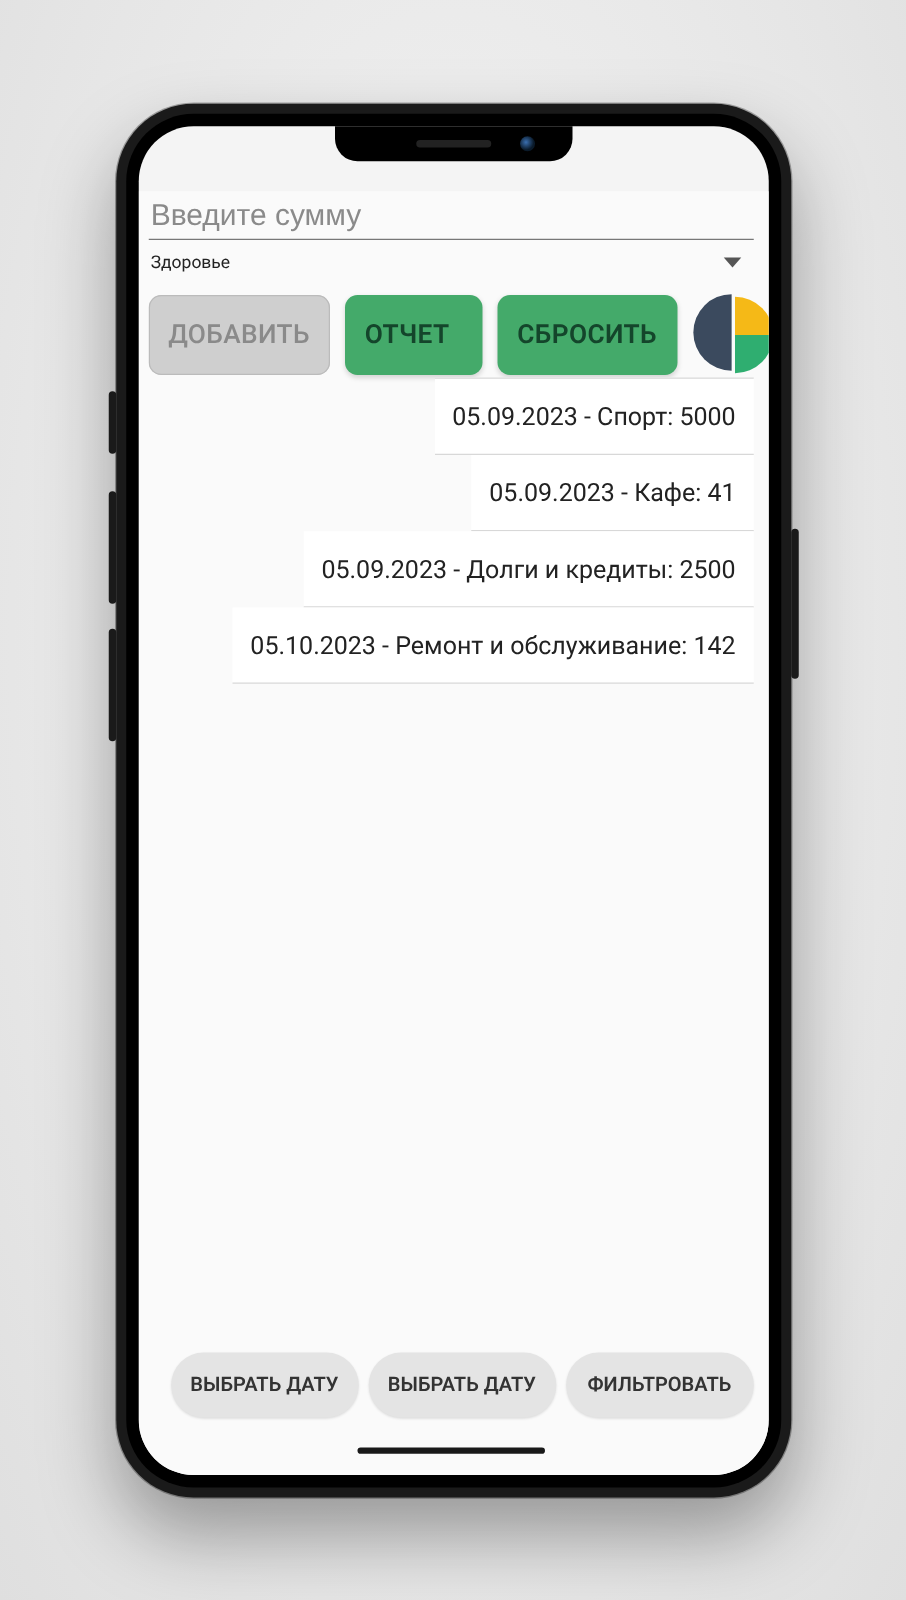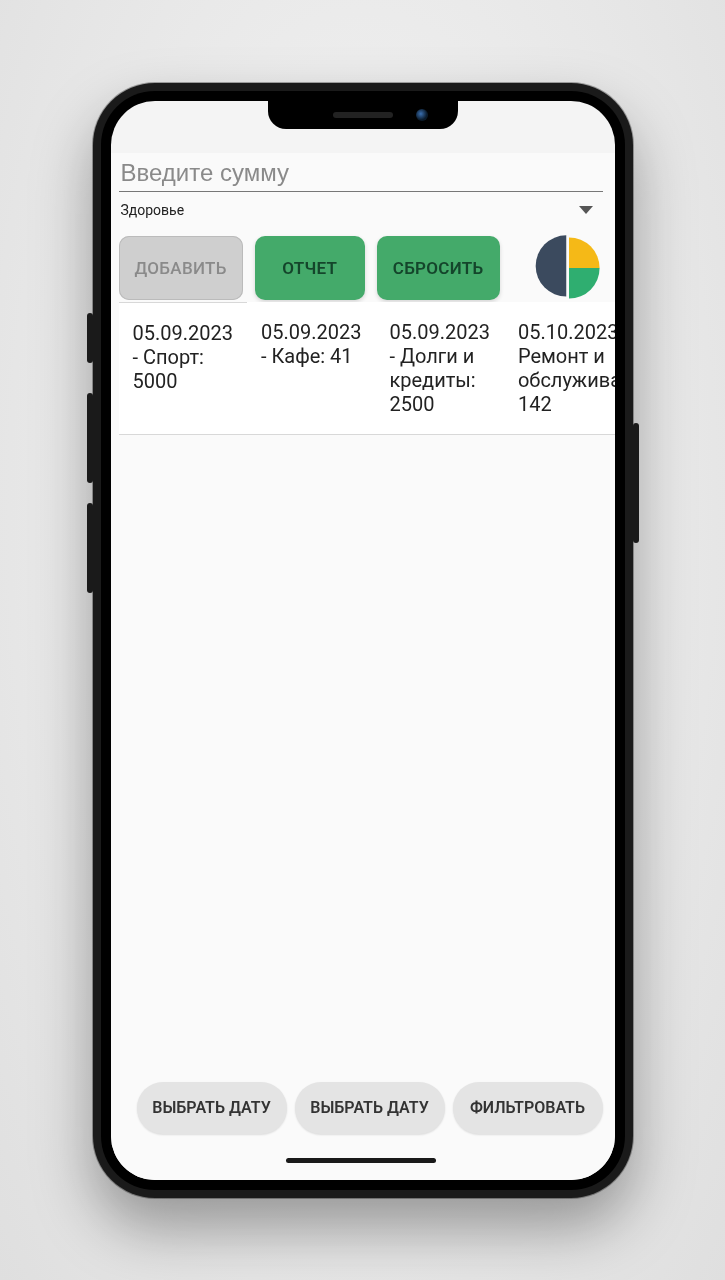--- a/index.html
+++ b/index.html
@@ -94,41 +94,41 @@
     border-top:8px solid #555;
   }
   .top-buttons {
     display: flex; align-items: center; gap: 12px;
     margin-top: 6px;
   }
   .btn {
     flex: 0 0 auto;
     height: 64px;
     border-radius: 10px;
-    display:flex; align-items:center; justify-content:center;
-    font-size: 17px; font-weight: 500; letter-spacing: .3px;
+    display:flex; align-items:center; justify-content:flex-start;
+    font-size: 21px; font-weight: 500; letter-spacing: .3px;
     color:#fff; cursor:pointer; user-select:none;
     padding: 0 16px;
     min-width: 110px;
   }
   .btn.add { background:#cfcfcf; color:#8a8a8a; box-shadow: inset 0 0 0 1px #bbb; }
   .btn.green { background:#44aa6a; box-shadow: 0 2px 4px rgba(0,0,0,.15); color:#1e4a31; font-weight:600; }
   .btn.green span{ color:#14452b;}
   .btn.green { color:#14452b; }
   .pie-btn {
     flex:0 0 auto; width:68px; height:68px; position:relative;
     margin-left:auto;
     cursor:pointer;
   }
   .total-line {
     font-size: 30px;
     color: #7a7a7a;
     padding: 10px 2px 4px 2px;
   }
-  .list { display:flex; flex-direction:row; }
+  .list { display:flex; flex-direction:column;align-items:flex-end; }
   .row {
     padding: 18px 14px;
     font-size: 20px;
     color:#222;
     border-bottom: 1px solid #d8d8d8;
     background:#fff;
   }
   .row:first-child { border-top: 1px solid #d8d8d8; }
   .spacer-fill { flex:1 1 auto; }
   .bottom-buttons {

